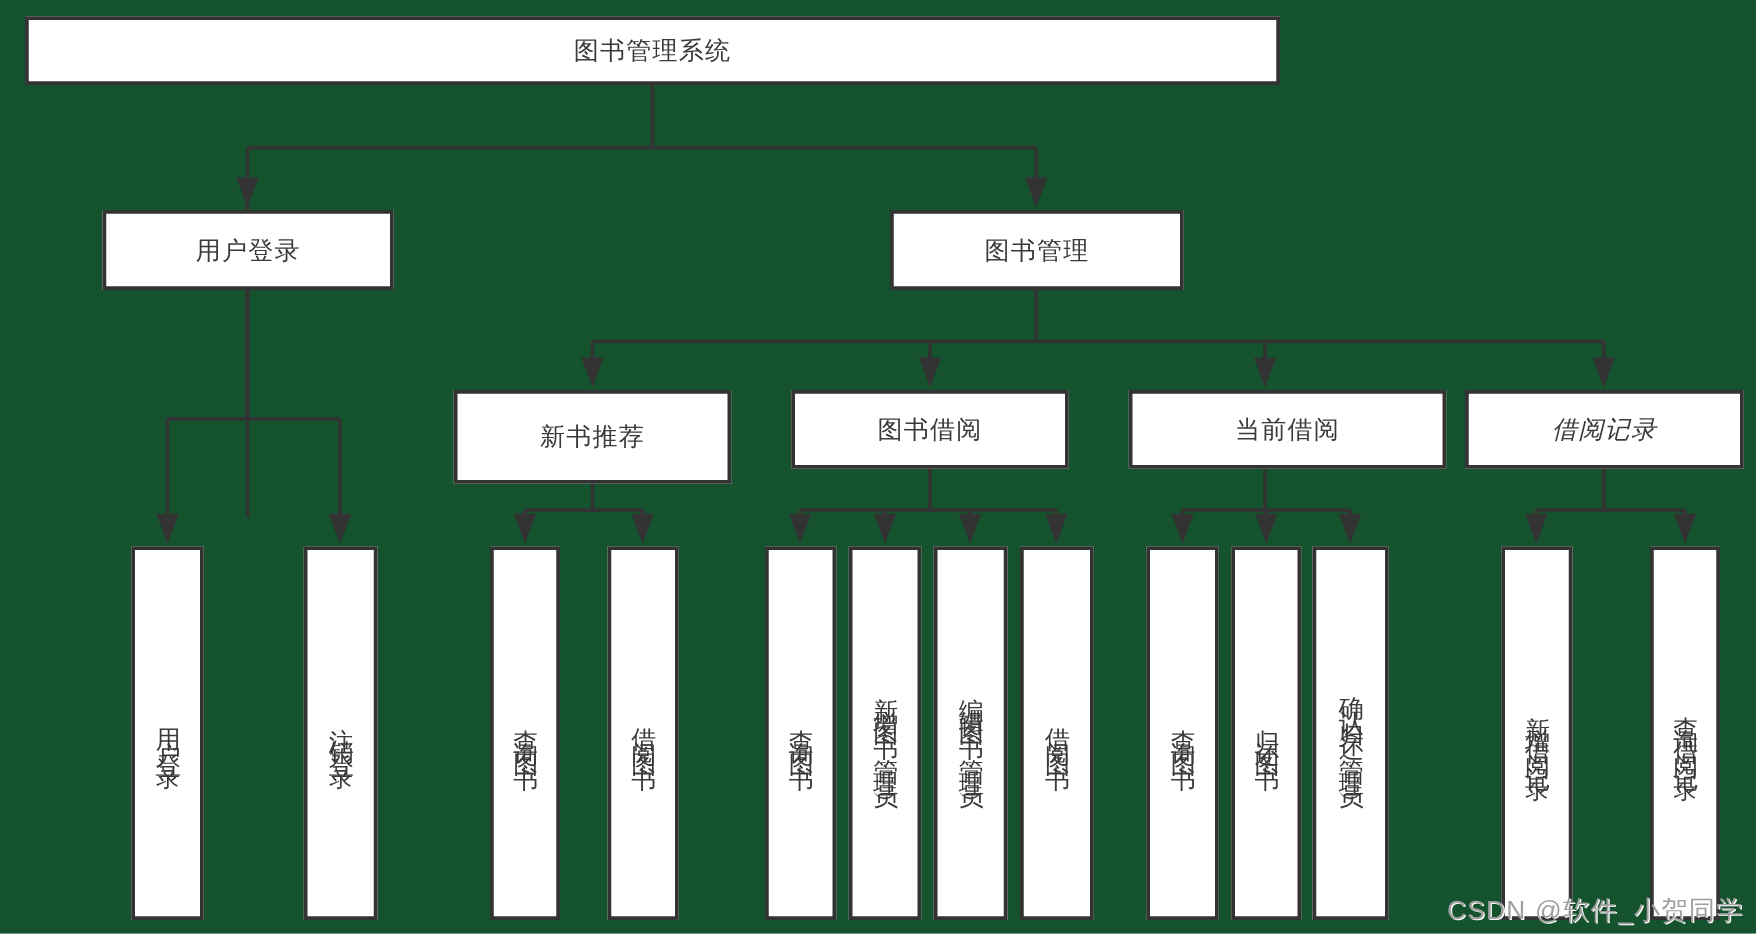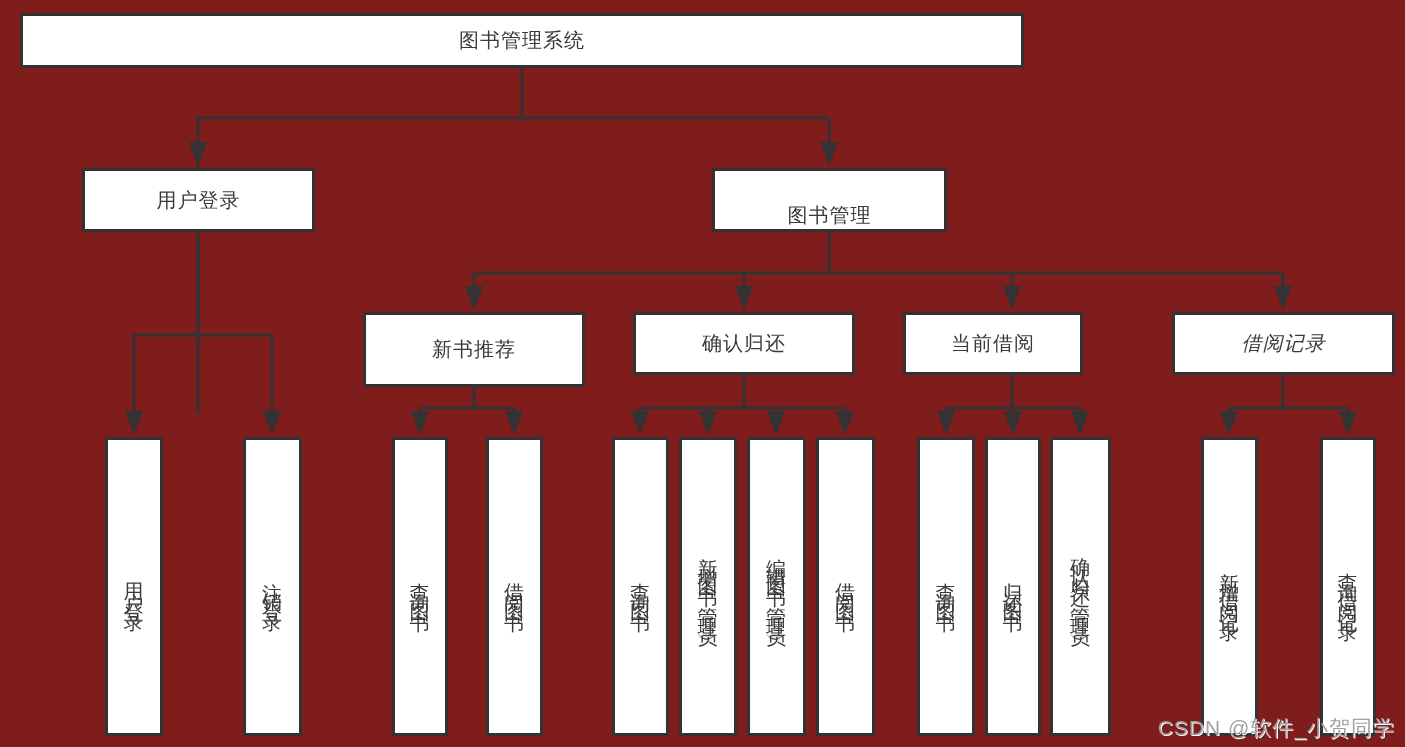--- a/index.html
+++ b/index.html
@@ -1,19 +1,19 @@
 <!DOCTYPE html>
 <html><head>
 <meta charset="utf-8">
 <style>
   html,body{margin:0;padding:0;background:#ffffff;}
   .stage{
     position:relative;
     width:1405px;height:747px;
-    background:#7f1d1d;
+    background:#14532d;
     font-family:"Liberation Sans", sans-serif;
     overflow:hidden;
   }
   .connectors{position:absolute;left:0;top:0;width:1405px;height:747px;}
   .node{
     position:absolute;
     box-sizing:border-box;
     border:3px solid #333333;
     background:#ffffff;
     display:flex;
@@ -27,24 +27,24 @@
   .vlabel{
     writing-mode:vertical-rl;
     letter-spacing:10px;
     font-size:20px;
     color:#3a3a3a;
     line-height:1;
   }
   
   .n-root{left:20px;top:13px;width:1004px;height:55px;}
   .n-l2a{left:82px;top:168px;width:233px;height:64px;}
-  .n-l2b{left:712px;top:168px;width:235px;height:64px;align-items:flex-end;}
+  .n-l2b{left:712px;top:168px;width:235px;height:64px;}
   .n-l3a{left:363px;top:312px;width:222px;height:75px;}
   .n-l3b{left:633px;top:312px;width:222px;height:63px;}
-  .n-l3c{left:903px;top:312px;width:180px;height:63px;}
+  .n-l3c{left:903px;top:312px;width:254px;height:63px;}
   .n-l3d{left:1172px;top:312px;width:223px;height:63px;font-style:italic;}
   
   .v1{left:105px;width:58px;}
   .v2{left:243px;width:59px;}
   .v3{left:392px;width:56px;}
   .v4{left:486px;width:57px;}
   .v5{left:612px;width:57px;}
   .v6{left:679px;width:58px;}
   .v7{left:747px;width:59px;}
   .v8{left:816px;width:59px;}
@@ -117,21 +117,21 @@
     <span>用户登录</span>
   </div>
   <div class="node n-l2b">
     <span>图书管理</span>
   </div>
 
   <div class="node n-l3a">
     <span>新书推荐</span>
   </div>
   <div class="node n-l3b">
-    <span>确认归还</span>
+    <span>图书借阅</span>
   </div>
   <div class="node n-l3c">
     <span>当前借阅</span>
   </div>
   <div class="node n-l3d">
     <span>借阅记录</span>
   </div>
 
   <div class="node vbox v1">
     <span class="vlabel">用户登录</span>

